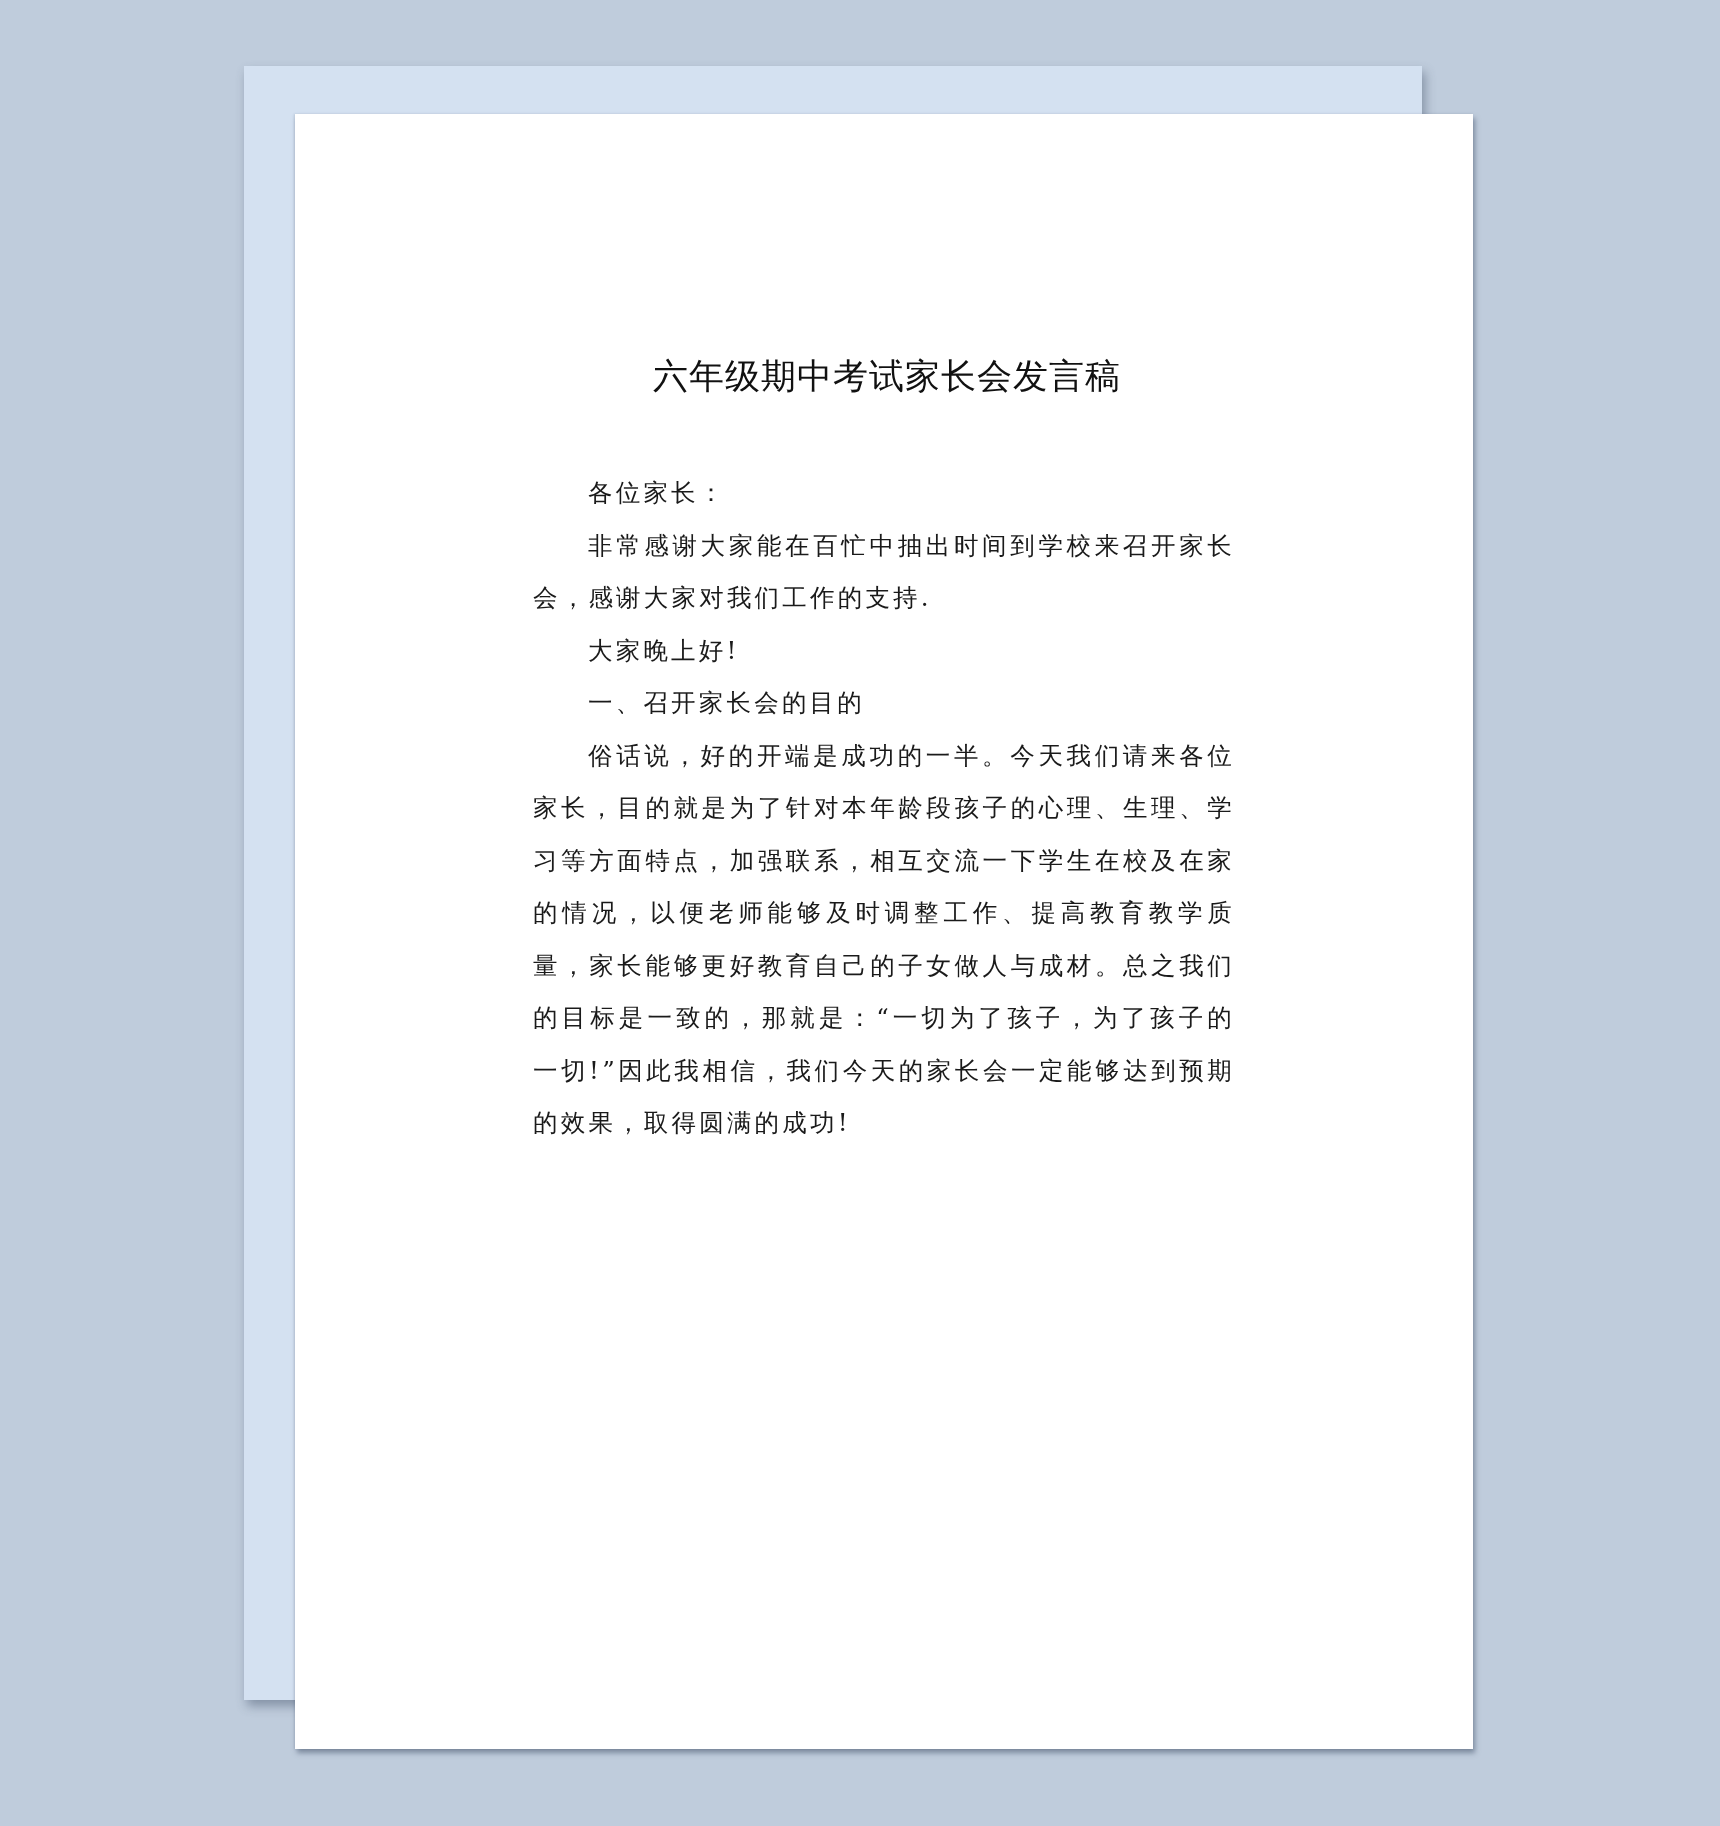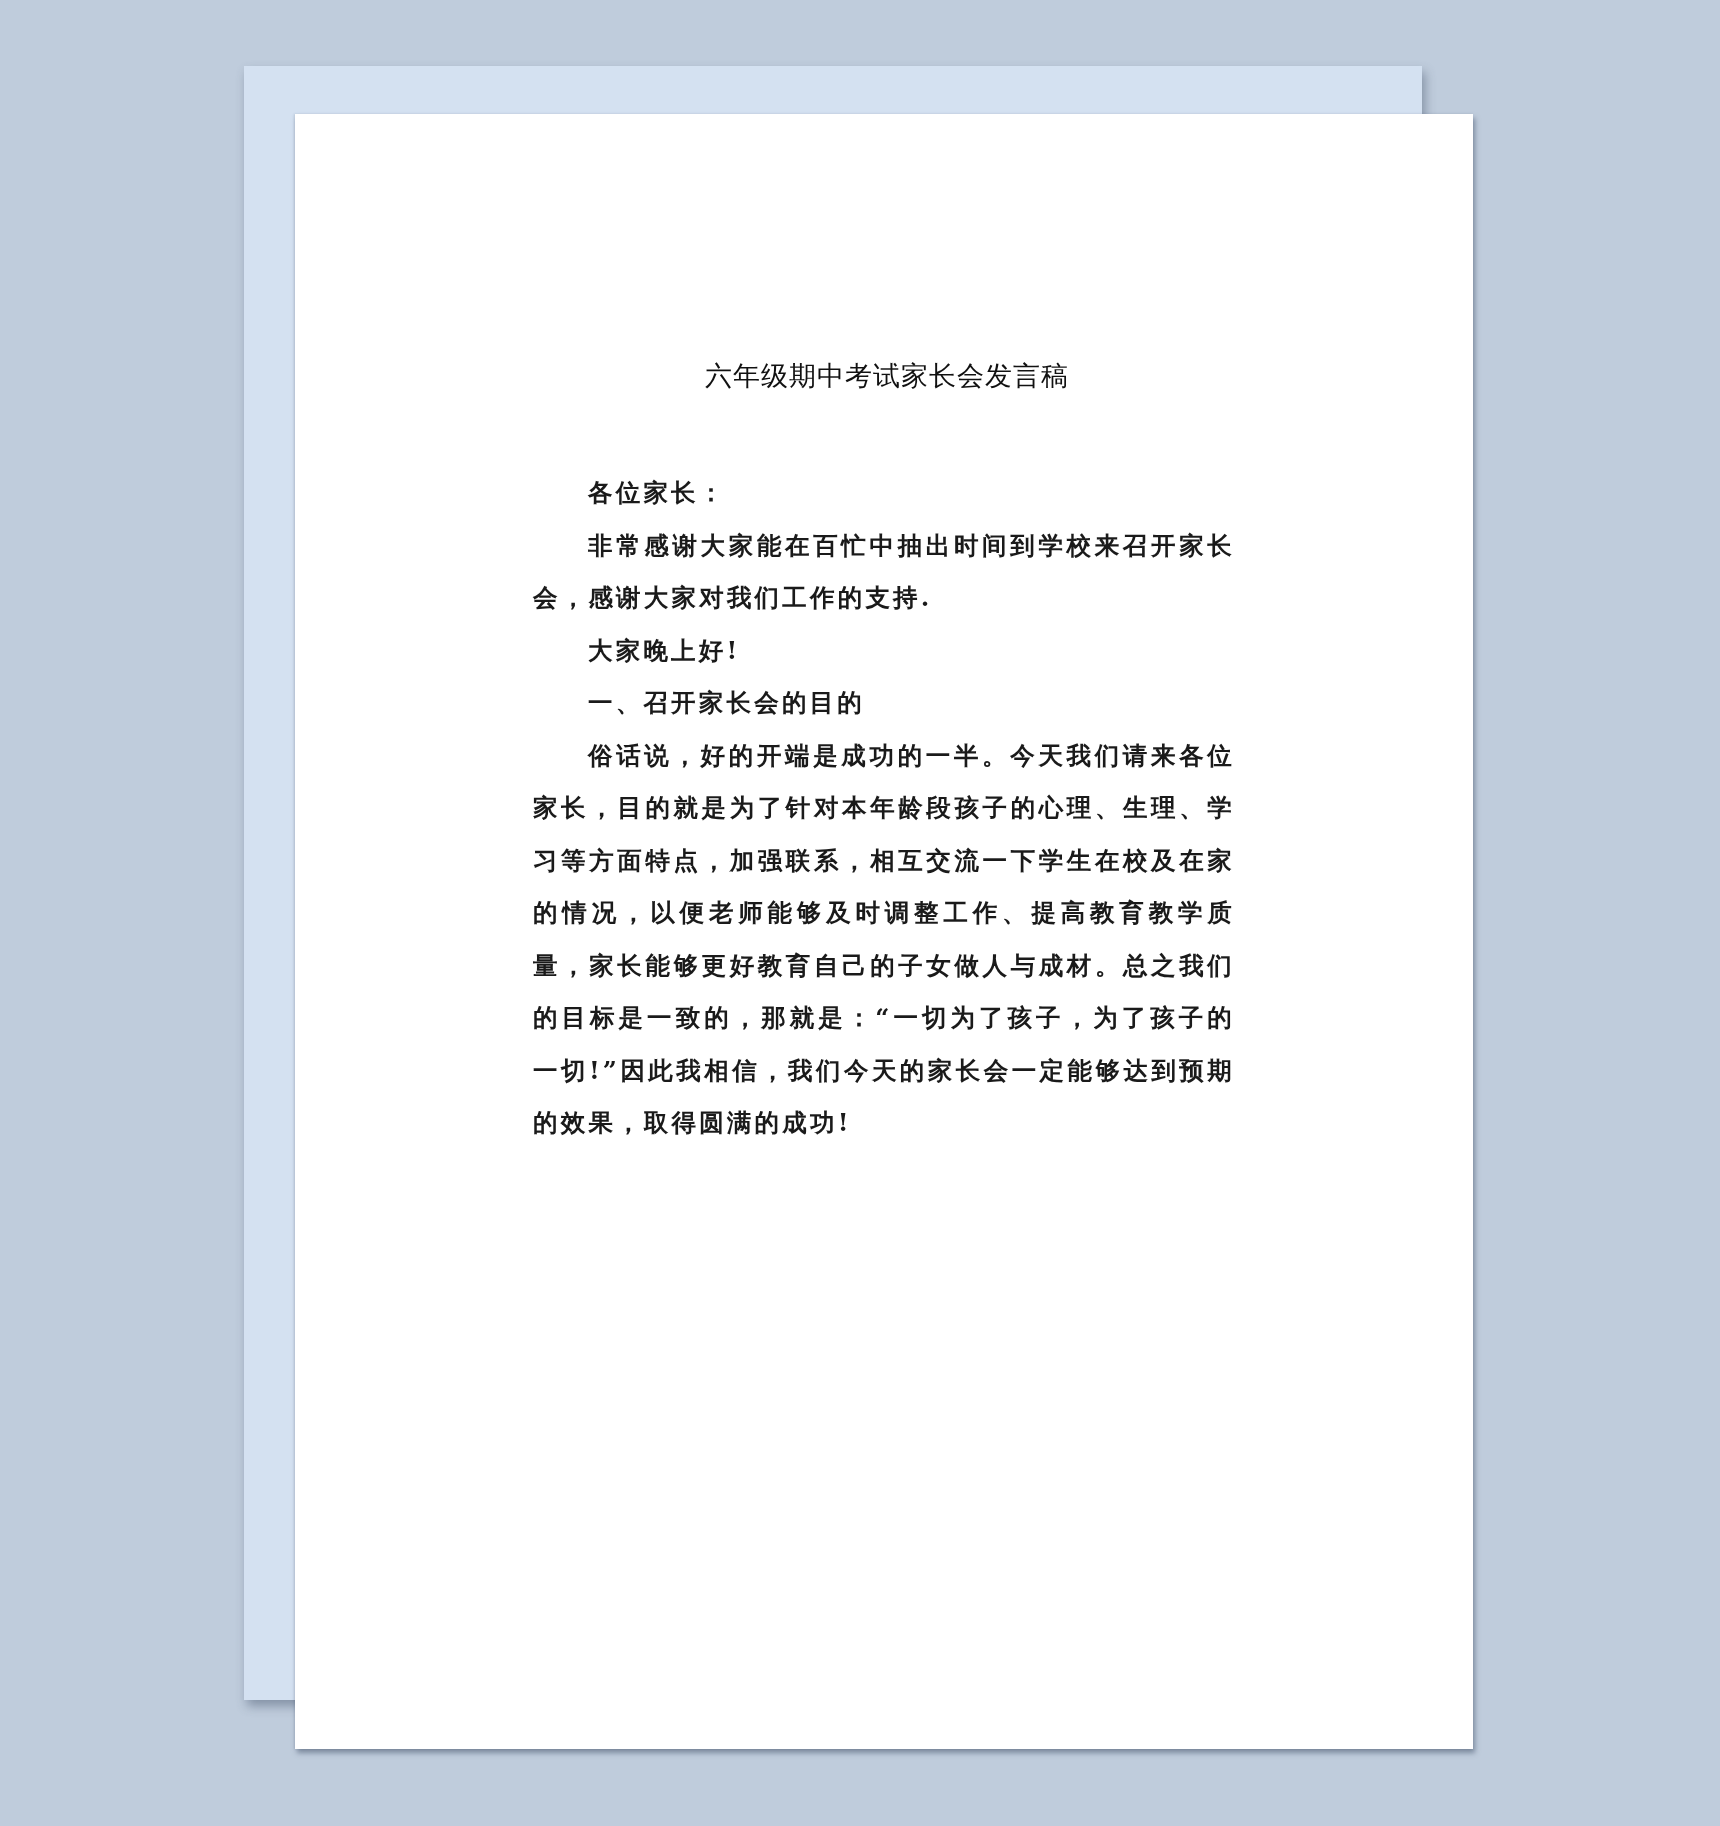--- a/index.html
+++ b/index.html
@@ -17,32 +17,31 @@
   }
   .front-sheet {
     position: absolute; left: 295px; top: 114px;
     width: 1178px; height: 1635px;
     background: #ffffff;
     box-shadow: 2px 4px 5px rgba(60,75,100,0.5), -1px 0 2px rgba(60,75,100,0.15);
   }
   .doc-title {
     position: absolute; left: 0; right: 0; top: 237px;
     text-align: center;
-    font-size: 27px; line-height: 50px;
+    font-size: 35px; line-height: 50px;
     color: #111; letter-spacing: 1px;
     padding-left: 6px;
   }
   .doc-body {
     position: absolute; left: 238px; top: 353px;
     width: 702px;
     font-size: 24.5px;
     line-height: 52.5px;
     color: #1a1a1a;
     letter-spacing: 3.2px;
-    font-weight: bold;
   }
   .para { margin: 0; text-indent: 55px; text-align: justify; word-break: break-all; }
 </style>
 </head>
 <body>
 
 <div class="back-sheet"></div>
 
 <div class="front-sheet">
   <div class="doc-title">六年级期中考试家长会发言稿</div>

